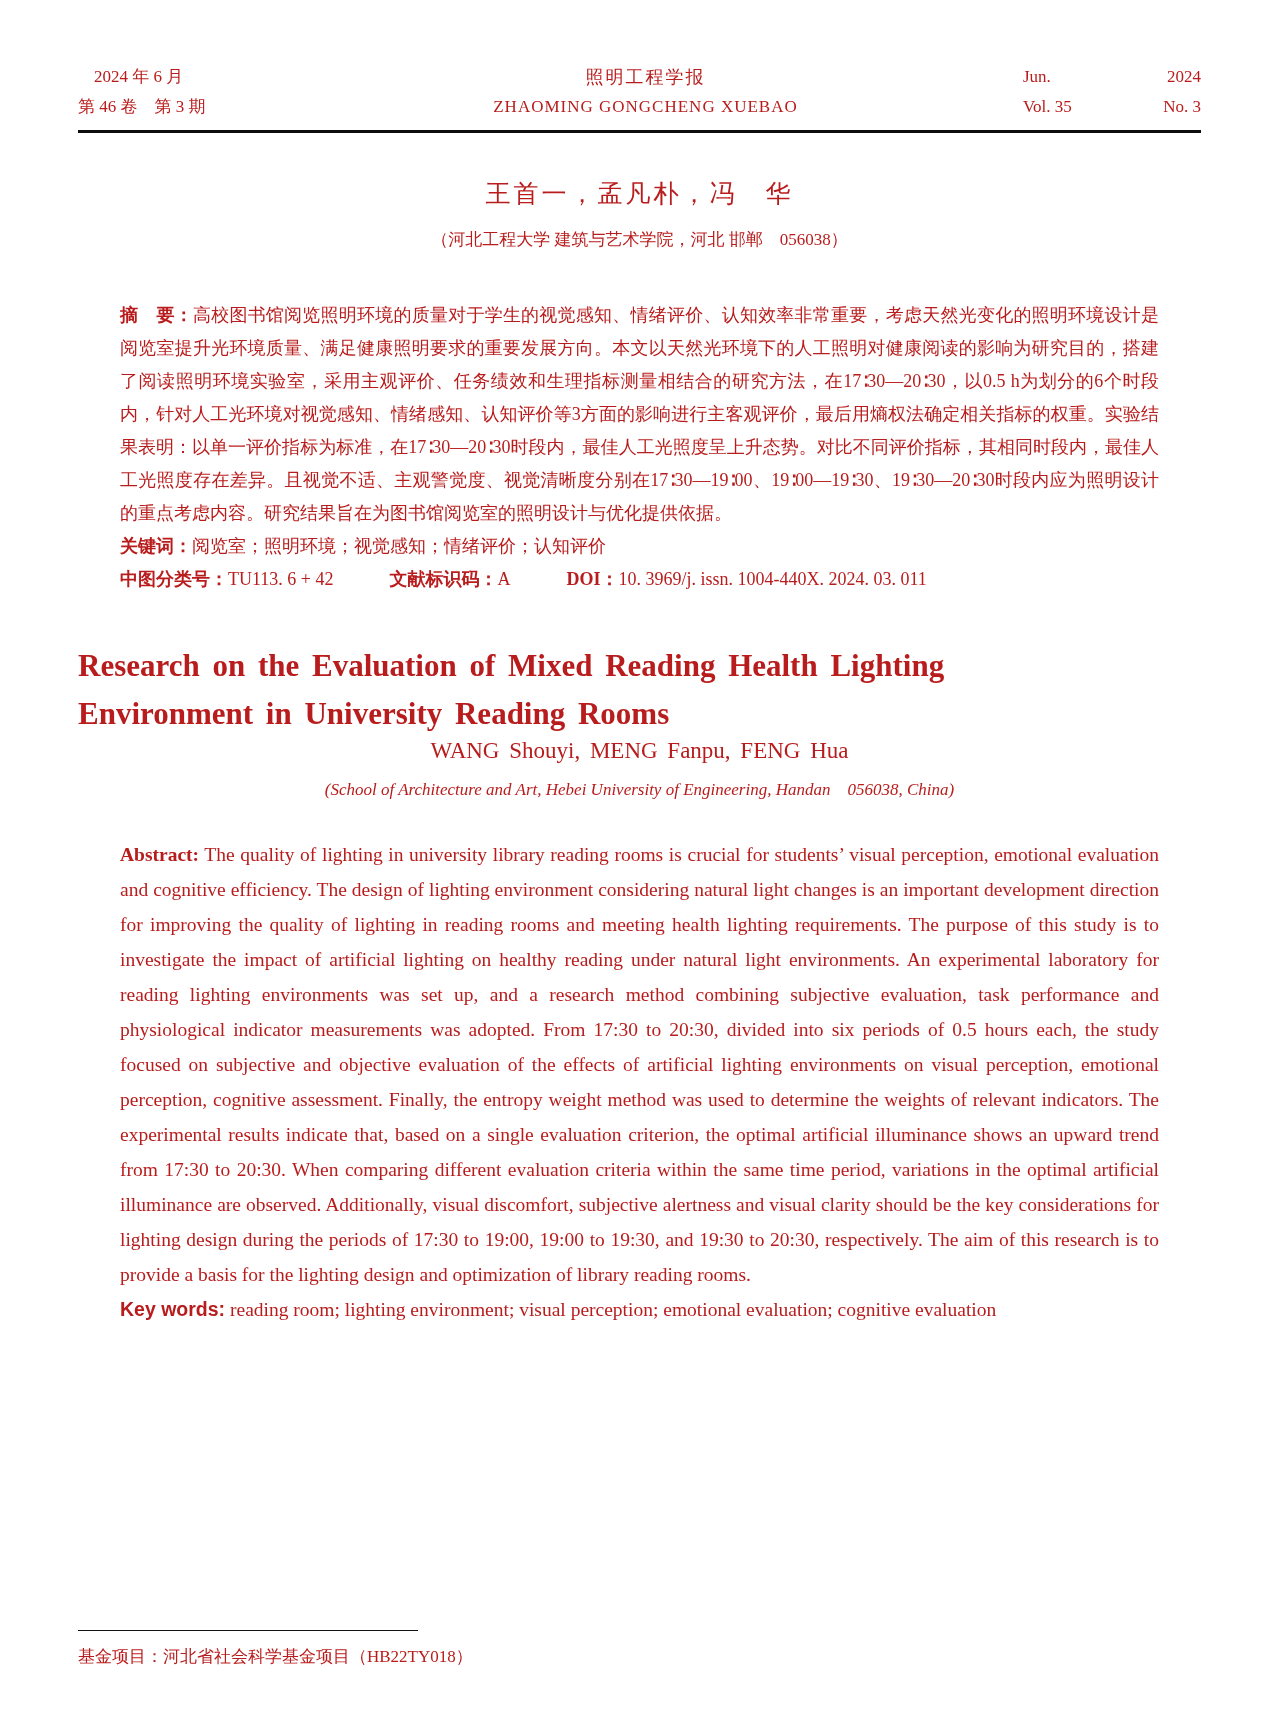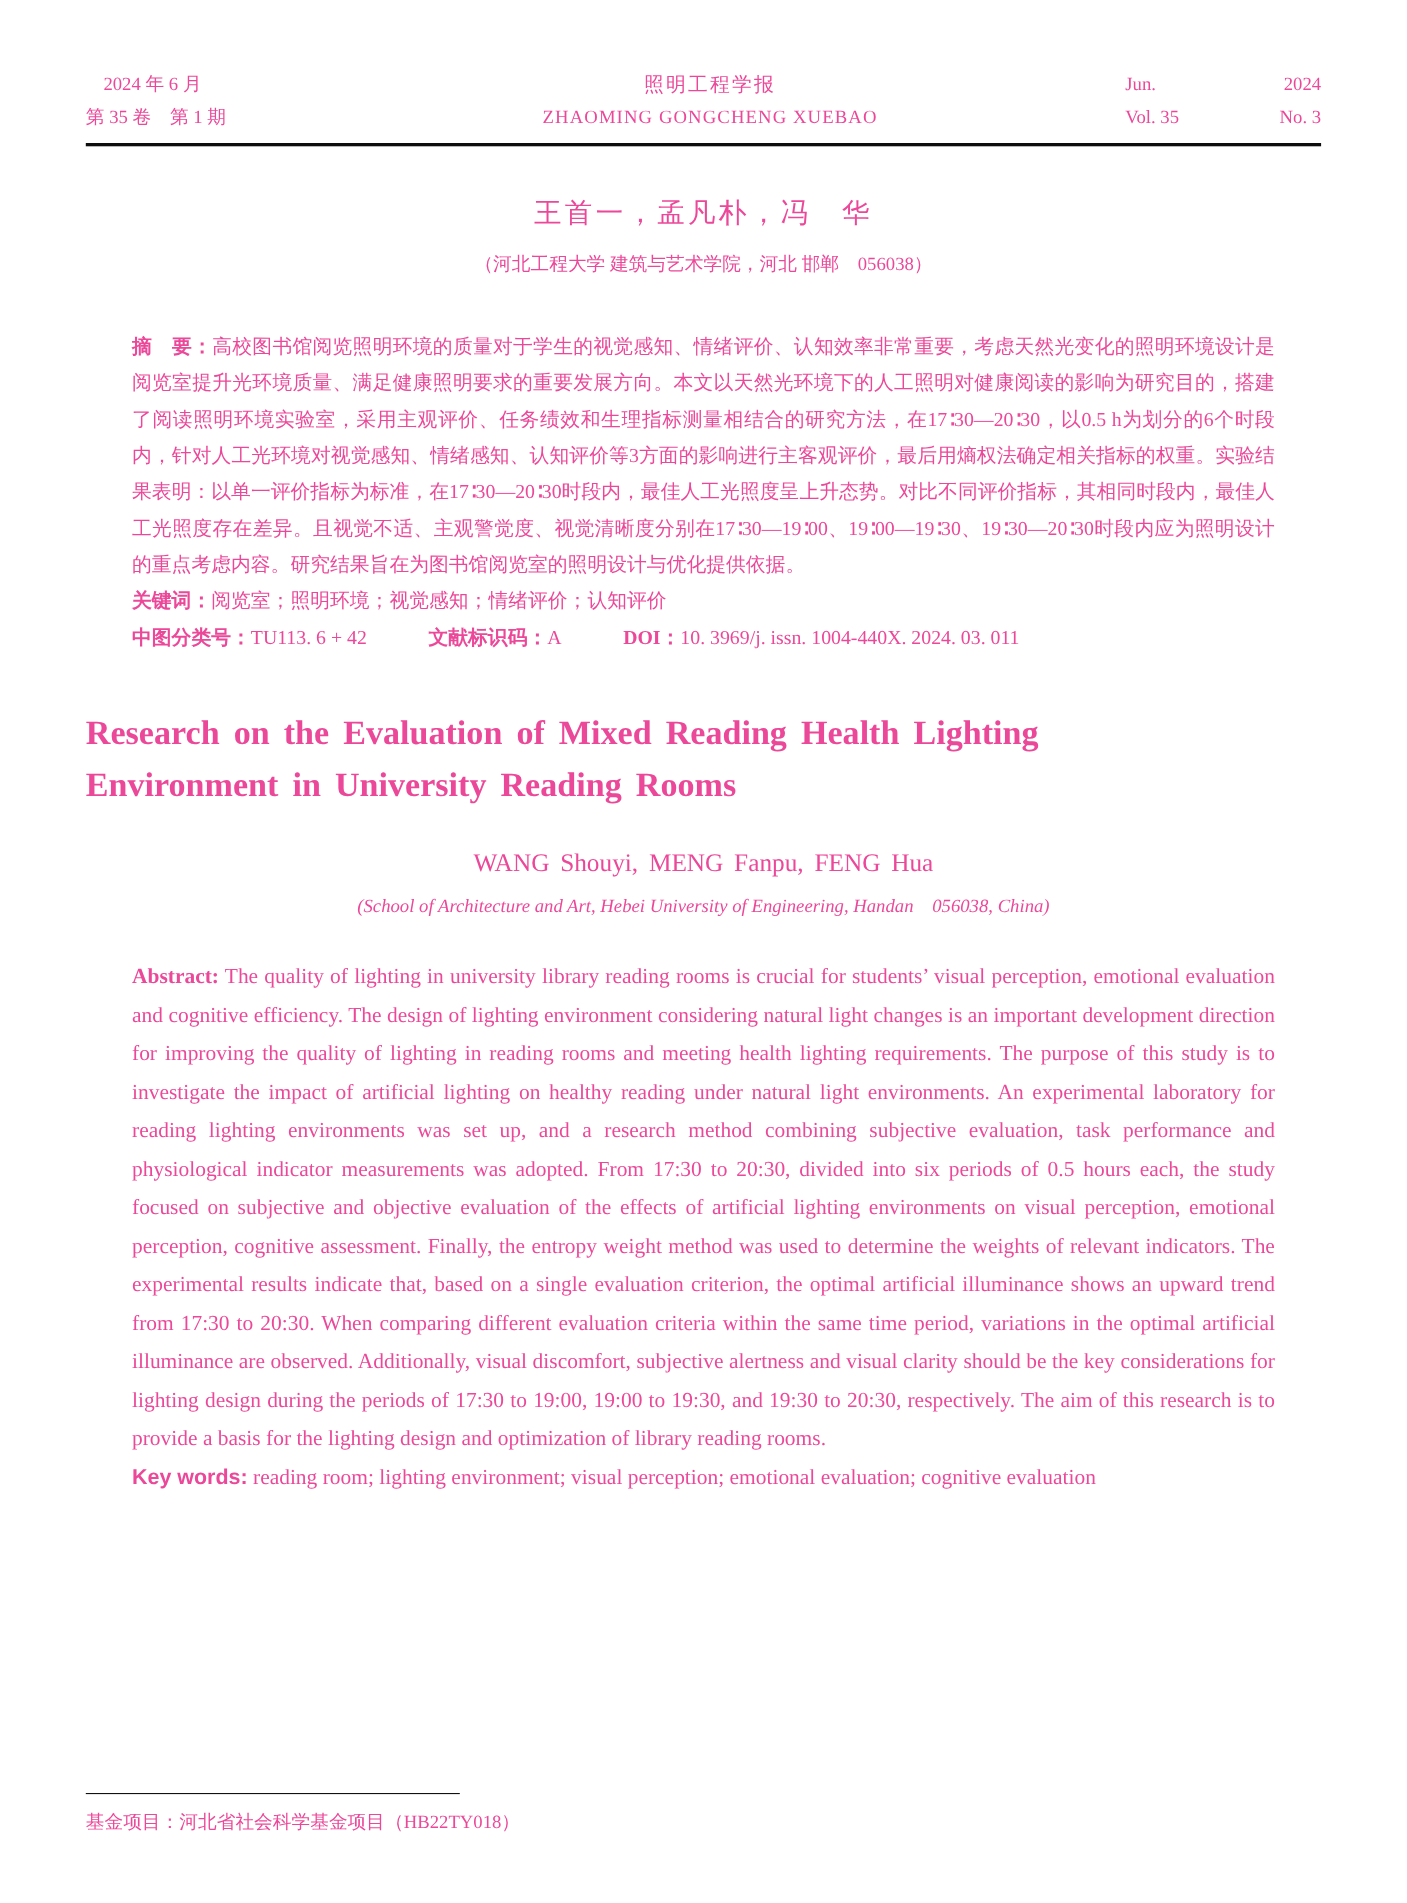--- a/index.html
+++ b/index.html
@@ -4,21 +4,21 @@
 <style>
   html, body { margin: 0; padding: 0; background: #ffffff; }
   .page {
     position: relative;
     width: 1279px;
     height: 1730px;
     margin: 0 auto;
     background: #ffffff;
     box-sizing: border-box;
     padding: 62px 78px 0 78px;
-    color: #ec4899;
+    color: #b91c1c;
     font-family: "Liberation Serif", "DejaVu Serif", serif;
     overflow: hidden;
     border-radius: 26px;
   }
 
   
   .jheader {
     display: flex;
     justify-content: space-between;
     align-items: flex-start;
@@ -78,21 +78,20 @@
   
   .title-en {
     margin-top: 46px;
     text-align: left;
     font-weight: 700;
     font-size: 31px;
     line-height: 48px;
     word-spacing: 5px;
   }
   .authors-en {
-    margin-top: 34px;
     text-align: center;
     font-size: 23px;
     word-spacing: 4px;
   }
   .affil-en {
     margin-top: 14px;
     text-align: center;
     font-style: italic;
     font-size: 17px;
   }
@@ -121,21 +120,21 @@
   }
 </style>
 </head>
 <body>
 
 <div class="page">
 
   <div class="jheader">
     <div class="col-left">
       <div class="row1">2024 年 6 月</div>
-      <div class="row2">第 35 卷　第 1 期</div>
+      <div class="row2">第 46 卷　第 3 期</div>
     </div>
     <div class="col-center">
       <div class="row1">照明工程学报</div>
       <div class="row2">ZHAOMING GONGCHENG XUEBAO</div>
     </div>
     <div class="col-right">
       <div class="hrow">
         <span>Jun.</span>
         <span>2024</span>
       </div>

